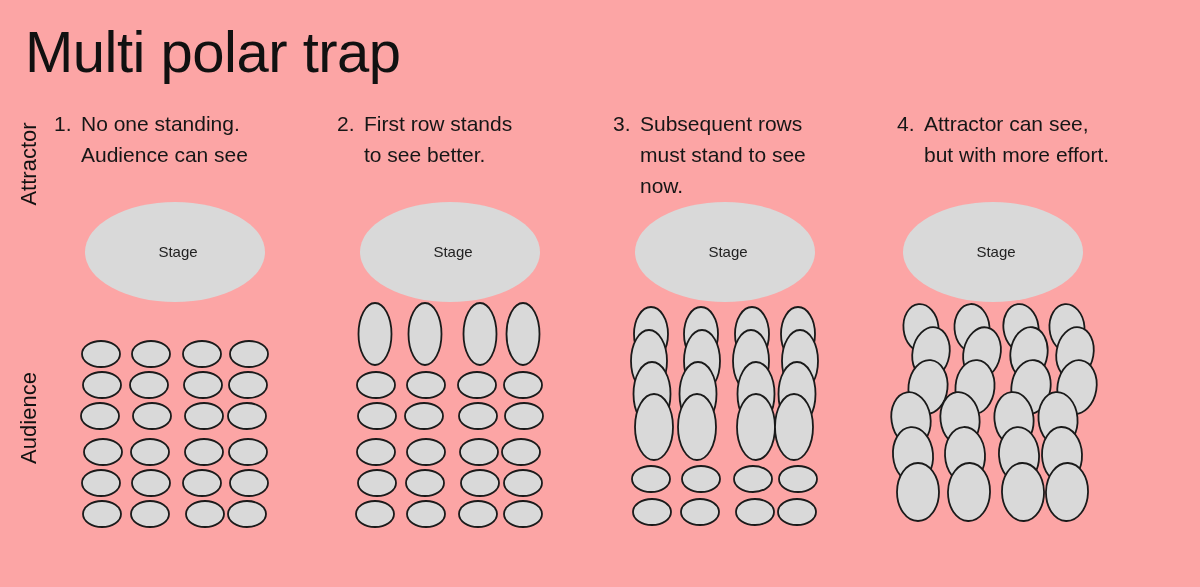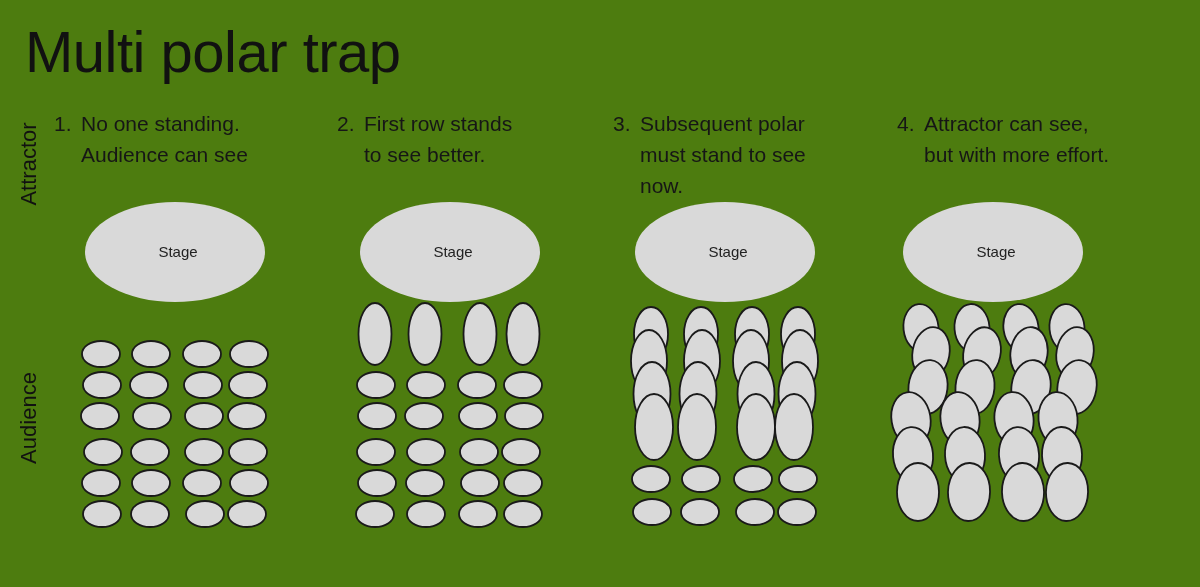--- a/index.html
+++ b/index.html
@@ -1,20 +1,20 @@
 <!DOCTYPE html>
 <html><head>
 <meta charset="utf-8">
 <style>
   html, body { margin: 0; padding: 0; background: #ffffff; }
   #canvas {
     position: relative;
     width: 1200px;
     height: 587px;
-    background: #4d7c0f;
+    background: #fca5a5;
     font-family: "Liberation Sans", "DejaVu Sans", sans-serif;
     color: #111111;
     overflow: hidden;
   }
   .title {
     position: absolute;
     left: 25px;
     top: 20px;
     font-size: 58px;
     line-height: 64px;
@@ -80,21 +80,21 @@
     <span class="caption-text">No one standing.
 Audience can see</span>
   </div>
   <div class="caption" id="caption-2">
     <span class="num">2.</span>
     <span class="caption-text">First row stands
 to see better.</span>
   </div>
   <div class="caption" id="caption-3">
     <span class="num">3.</span>
-    <span class="caption-text">Subsequent polar
+    <span class="caption-text">Subsequent rows
 must stand to see
 now.</span>
   </div>
   <div class="caption" id="caption-4">
     <span class="num">4.</span>
     <span class="caption-text">Attractor can see,
 but with more effort.</span>
   </div>
 
   <svg class="panel-svg" id="panel-svg-1" viewBox="0 0 280 350">

